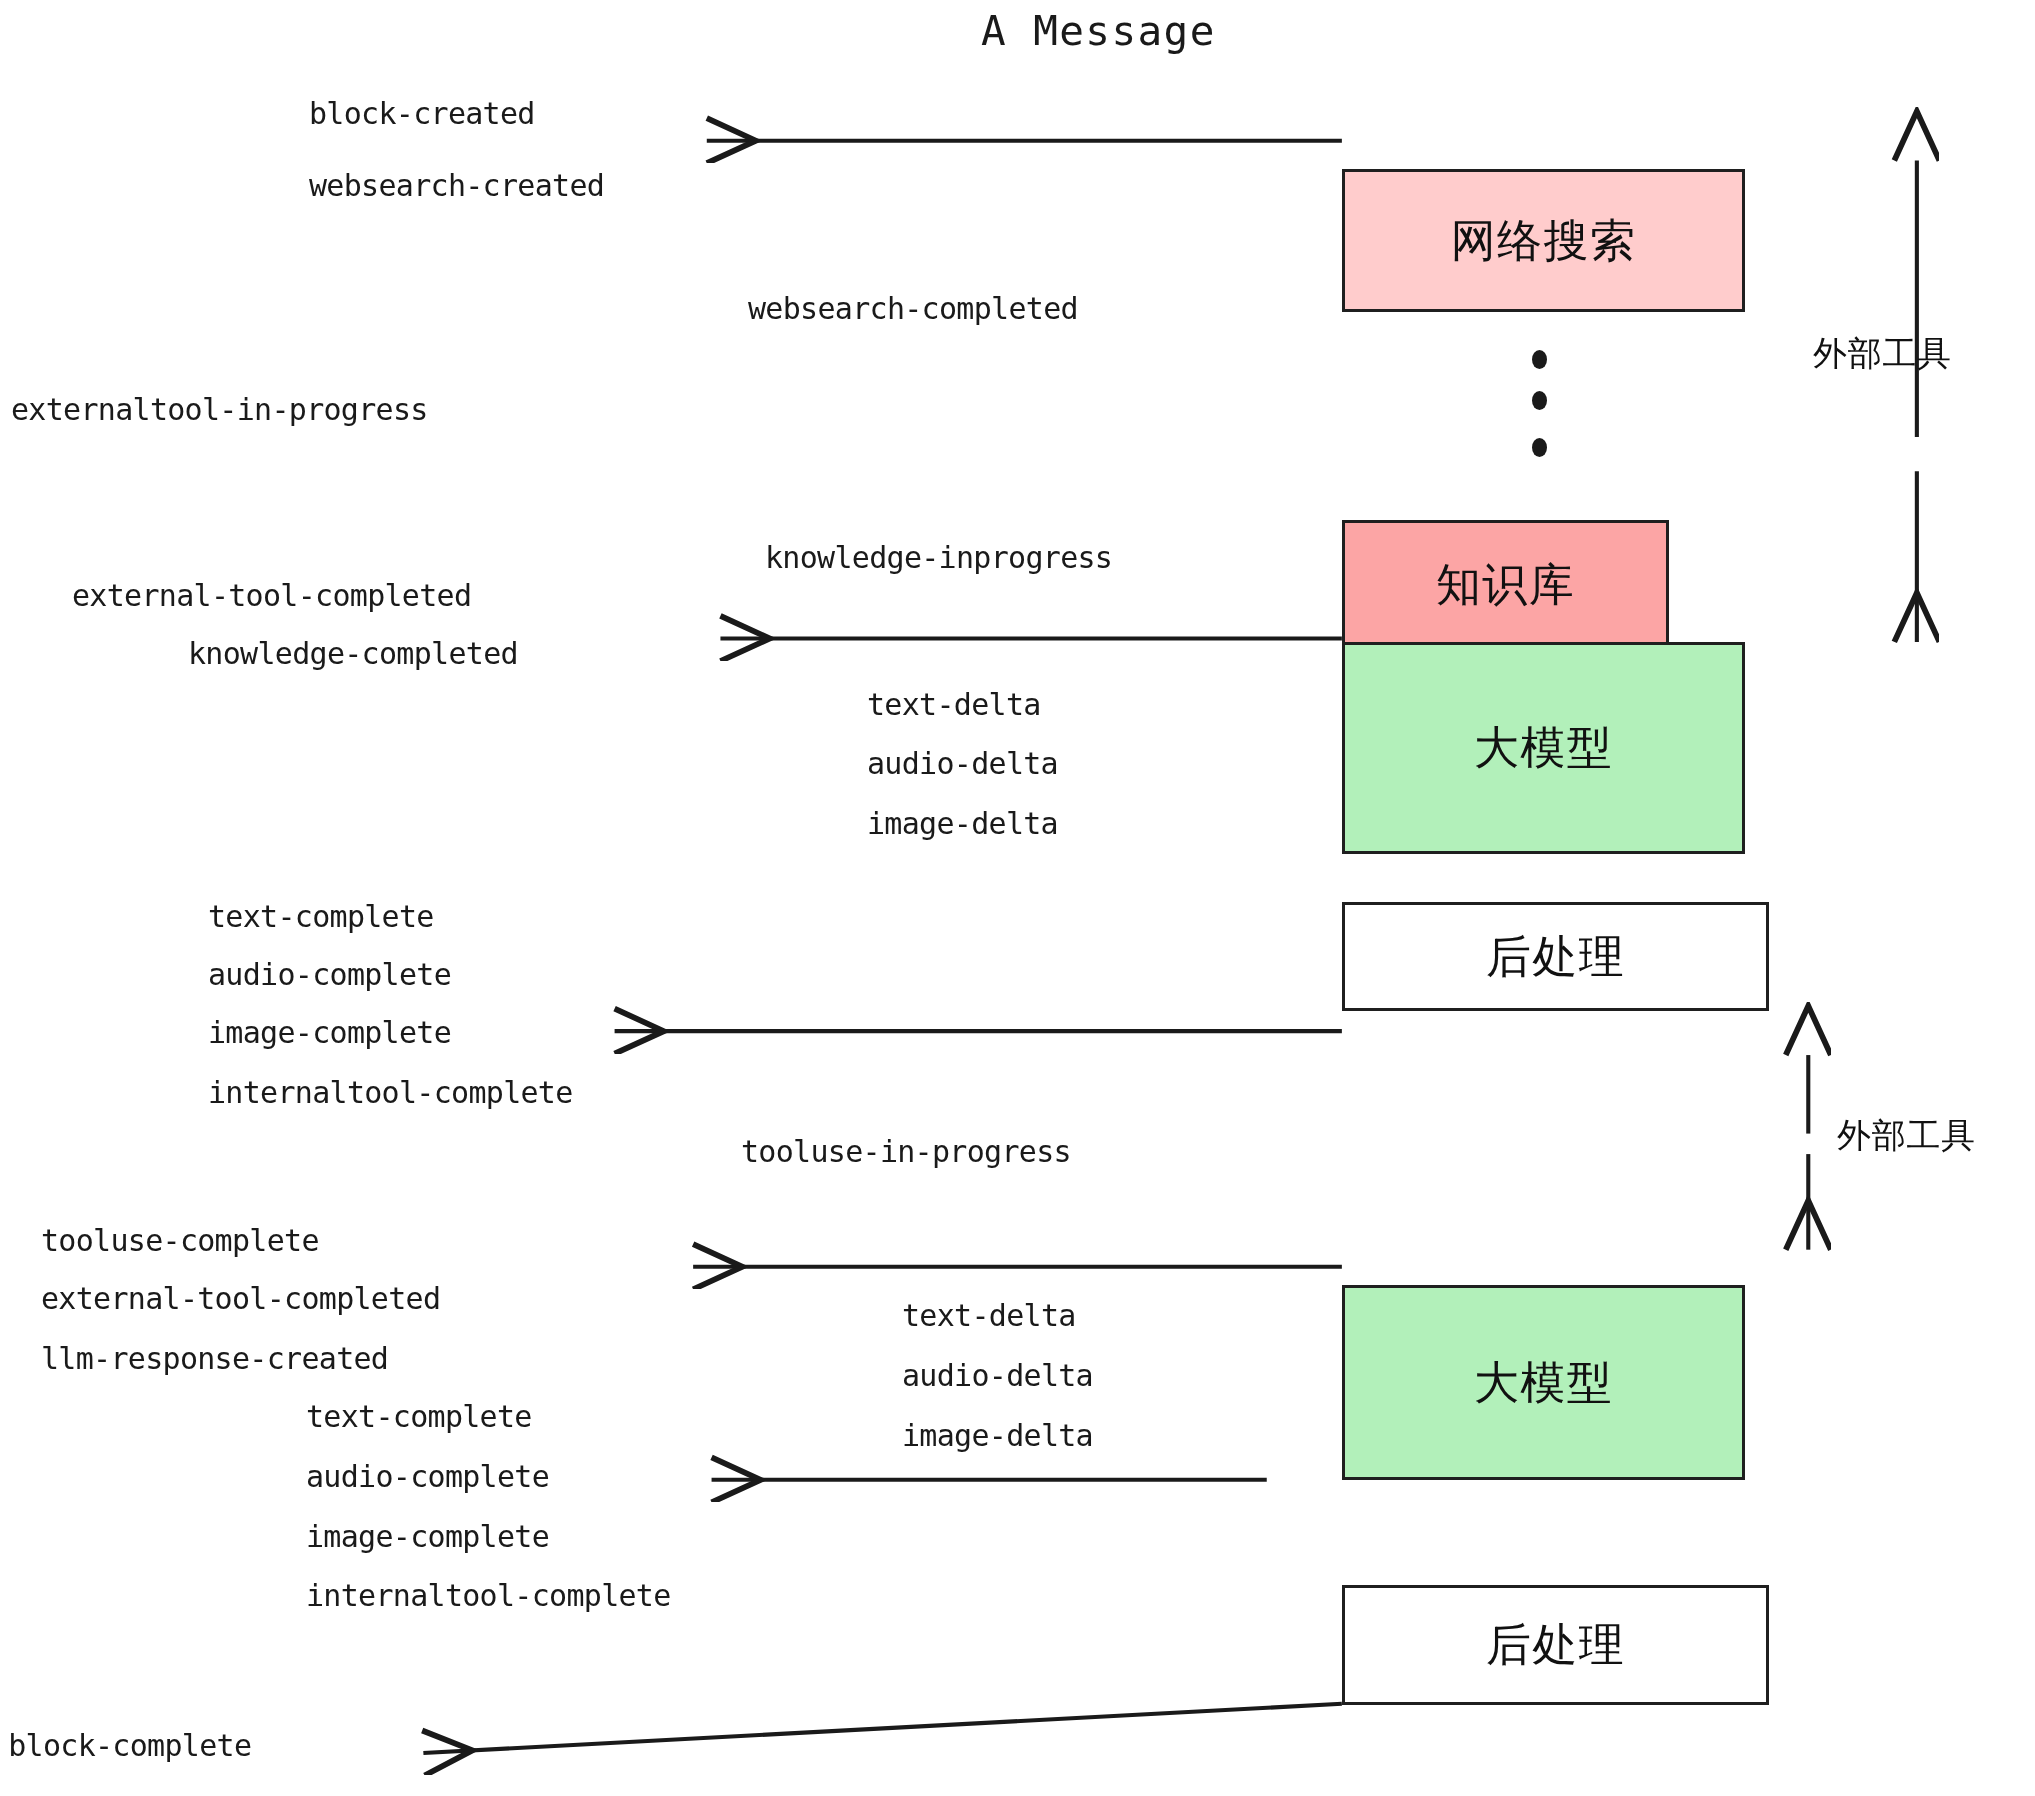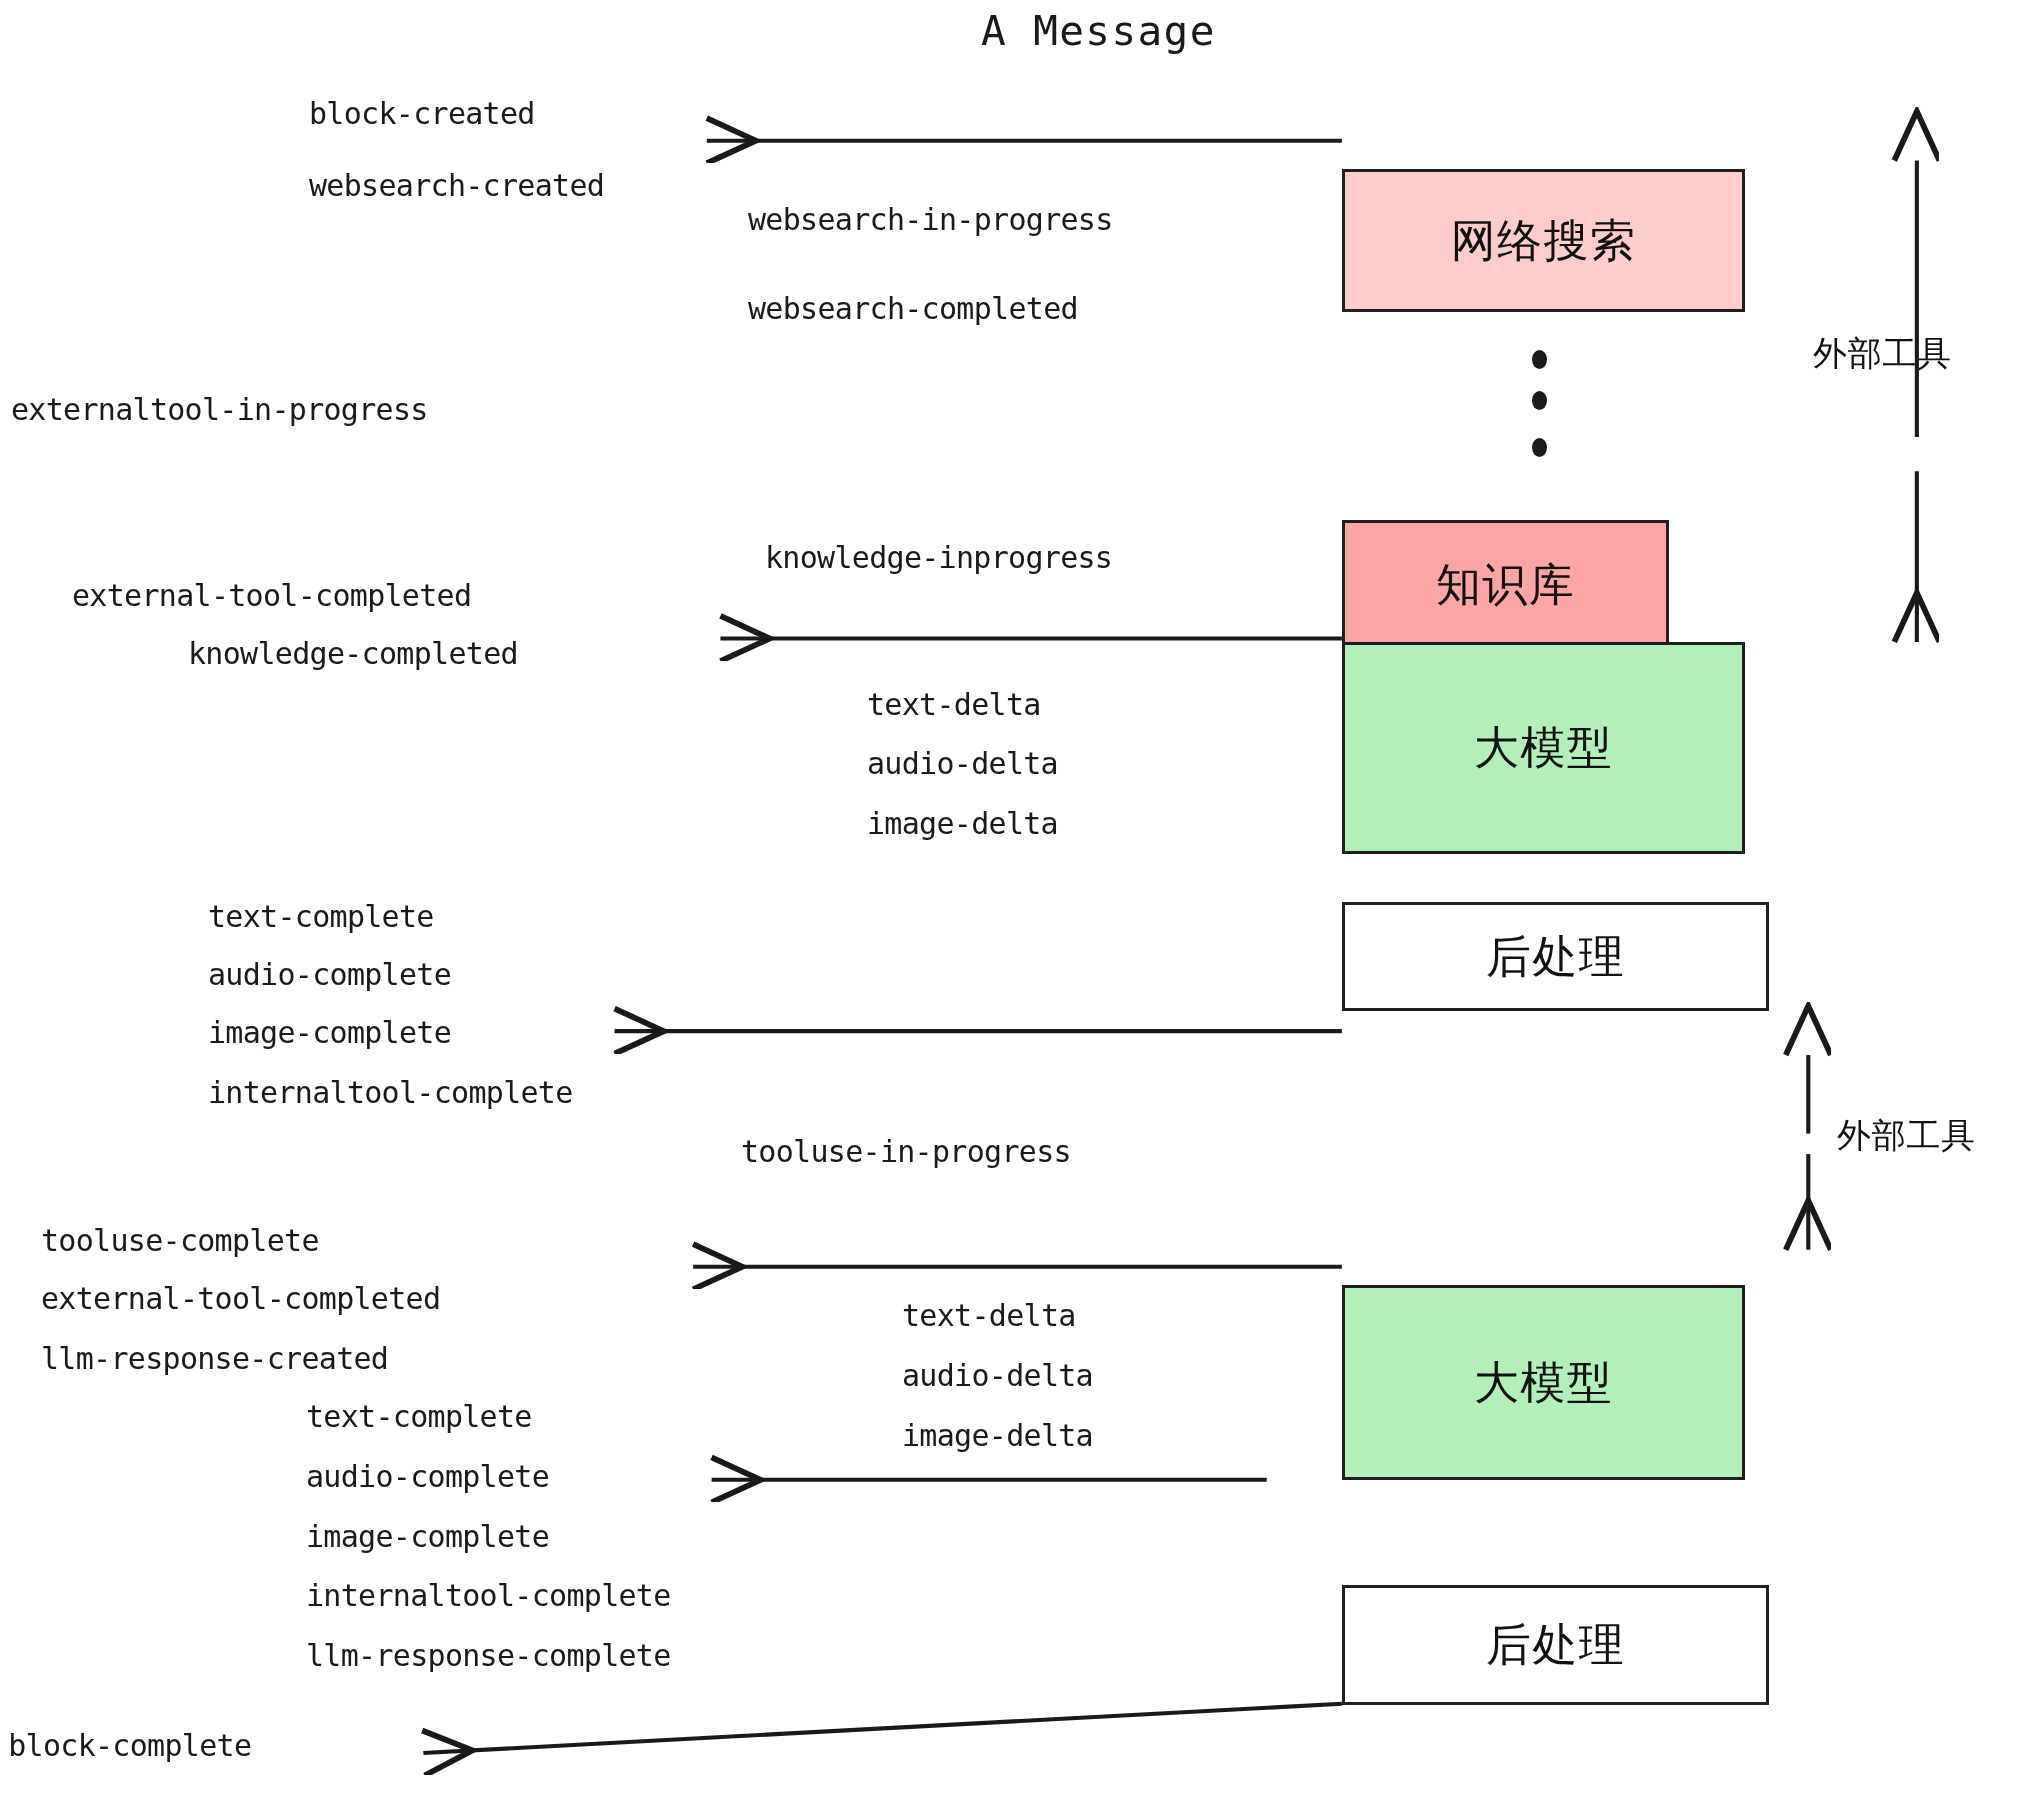--- a/index.html
+++ b/index.html
@@ -142,21 +142,20 @@
   <div class="box" style="left:1342px; top:1585px; width:427px; height:120px; background:#FFFFFF;">
     <span>后处理</span>
   </div>
 
   <div class="side-label" style="left:1813px; top:331px;">外部工具</div>
 
   <div class="side-label" style="left:1837px; top:1113px;">外部工具</div>
 
   <div class="evt" style="left:309px; top:99px;">block-created</div>
   <div class="evt" style="left:309px; top:171px;">websearch-created</div>
-  <div class="evt" style="left:748px; top:205px;">websearch-in-progress</div>
   <div class="evt" style="left:748px; top:294px;">websearch-completed</div>
 
   <div class="evt" style="left:11px; top:395px;">externaltool-in-progress</div>
 
   <div class="evt" style="left:765px; top:543px;">knowledge-inprogress</div>
   <div class="evt" style="left:72px; top:581px;">external-tool-completed</div>
   <div class="evt" style="left:188px; top:639px;">knowledge-completed</div>
 
   <div class="evt" style="left:867px; top:690px;">text-delta</div>
   <div class="evt" style="left:867px; top:749px;">audio-delta</div>
@@ -174,18 +173,17 @@
   <div class="evt" style="left:41px; top:1344px;">llm-response-created</div>
 
   <div class="evt" style="left:902px; top:1301px;">text-delta</div>
   <div class="evt" style="left:902px; top:1361px;">audio-delta</div>
   <div class="evt" style="left:902px; top:1421px;">image-delta</div>
 
   <div class="evt" style="left:306px; top:1402px;">text-complete</div>
   <div class="evt" style="left:306px; top:1462px;">audio-complete</div>
   <div class="evt" style="left:306px; top:1522px;">image-complete</div>
   <div class="evt" style="left:306px; top:1581px;">internaltool-complete</div>
-  <div class="evt" style="left:306px; top:1641px;">llm-response-complete</div>
 
   <div class="evt" style="left:8.2px; top:1731px;">block-complete</div>
 
 </div>
 
 
 </body></html>

